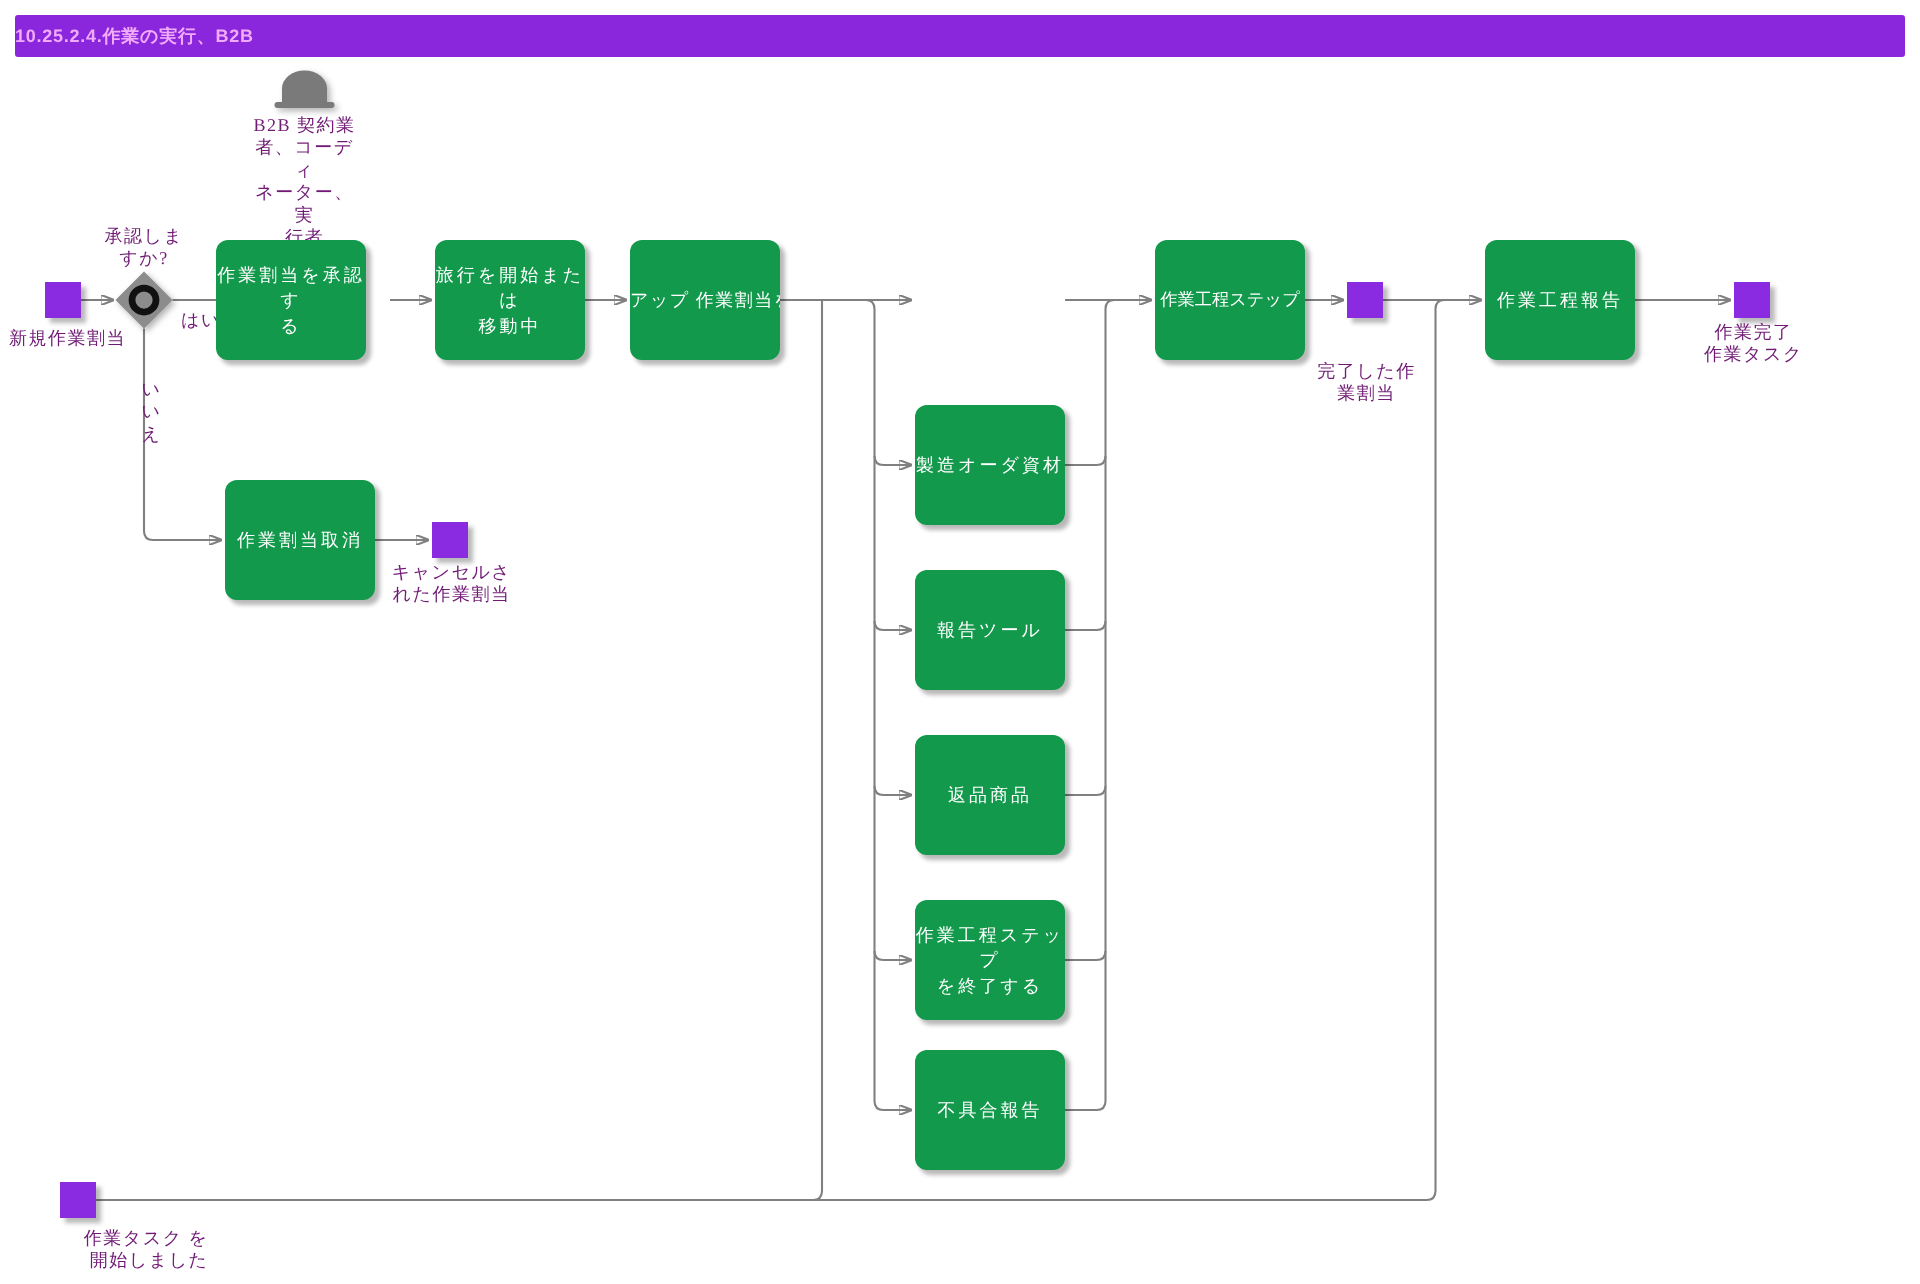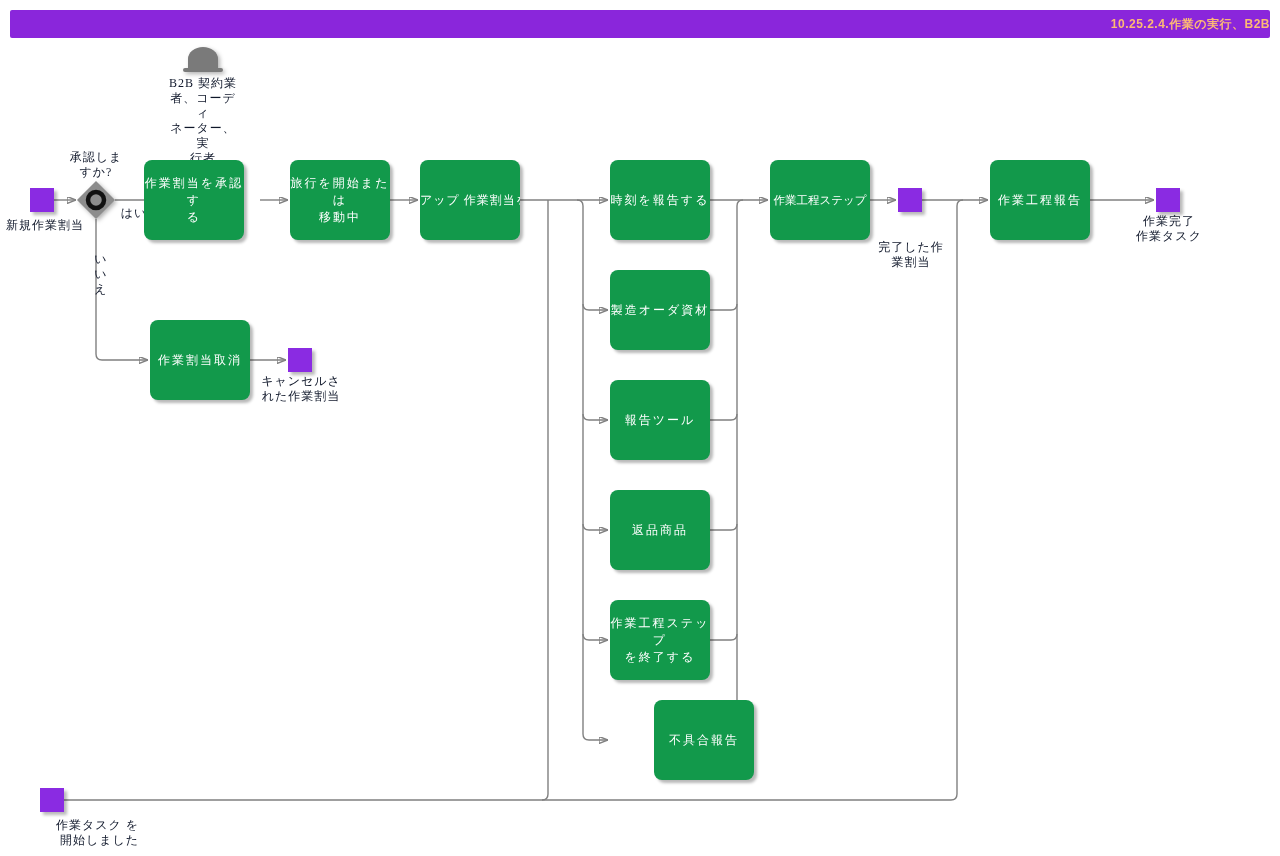--- a/index.html
+++ b/index.html
@@ -1,30 +1,30 @@
 <!DOCTYPE html>
 <html style="--green: #12994B; --purple: #8A2BE2; --title: #8A26DB; --line: #808080;"><head>
 <meta charset="utf-8">
 <style>
   html,body{margin:0;padding:0;background:#ffffff;}
   #canvas{position:relative;width:1280px;height:856px;background:#ffffff;overflow:hidden;
           font-family:"Liberation Serif","DejaVu Serif",serif;}
   #wires{position:absolute;left:0;top:0;width:1280px;height:856px;}
   #wires path{stroke:var(--line,#808080);stroke-width:1.4;fill:none;}
   .titlebar{position:absolute;left:10px;top:10px;width:1260px;height:28px;border-radius:2px;
-            background:var(--title,#8A26DB);color:#fdba74;display:flex;align-items:center;justify-content:flex-end;
+            background:var(--title,#8A26DB);color:#f0abfc;display:flex;align-items:center;justify-content:flex-start;
             font-family:"Liberation Sans","DejaVu Sans",sans-serif;font-weight:bold;font-size:12px;letter-spacing:.5px;}
   .task{position:absolute;width:100px;height:80px;background:var(--green,#12994B);border-radius:8px;
         box-shadow:3px 3px 3px rgba(0,0,0,.28);display:flex;align-items:center;justify-content:center;
         color:#fff;font-size:12px;letter-spacing:2px;line-height:17px;text-align:center;white-space:pre-line;}
   .task.clipL{justify-content:flex-start;white-space:nowrap;overflow:hidden;letter-spacing:1px;}
   .task.tight{white-space:nowrap;overflow:hidden;letter-spacing:0;font-size:11.5px;}
   .event{position:absolute;width:24px;height:24px;background:var(--purple,#8A2BE2);
          box-shadow:3px 3px 3px rgba(0,0,0,.28);}
-  .lbl{position:absolute;font-size:12px;color:#0f172a;letter-spacing:1px;line-height:15px;
+  .lbl{position:absolute;font-size:12px;color:#701a75;letter-spacing:1px;line-height:15px;
        text-align:center;white-space:pre-line;}
   .lbl.left{text-align:right;}
   .shadowed{filter:drop-shadow(2px 2px 2px rgba(0,0,0,.3));}
   .hat{position:absolute;left:180px;top:44px;}
 </style>
 </head>
 <body>
 
 <div id="canvas">
 
@@ -124,32 +124,30 @@
 る</span></div>
   <div class="task" style="left:290px;top:160px;">
     <span>旅行を開始または
 移動中</span></div>
   <div class="task clipL" style="left:420px;top:160px;">
     <span>アップ 作業割当を開始</span>
     </div>
   <div class="task" style="left:150px;top:320px;">
     <span>作業割当取消</span></div>
 
-  <div class="task" style="left:610px;top:160px;">
-    <span>時刻を報告する</span></div>
   <div class="task" style="left:610px;top:270px;">
     <span>製造オーダ資材</span></div>
   <div class="task" style="left:610px;top:380px;">
     <span>報告ツール</span></div>
   <div class="task" style="left:610px;top:490px;">
     <span>返品商品</span></div>
   <div class="task" style="left:610px;top:600px;">
     <span>作業工程ステップ
 を終了する</span></div>
-  <div class="task" style="left:610px;top:700px;margin-left:44px;">
+  <div class="task" style="left:610px;top:700px;">
     <span>不具合報告</span></div>
 
   <div class="task tight" style="left:770px;top:160px;">
     <span>作業工程ステップ</span>
     </div>
   <div class="task" style="left:990px;top:160px;">
     <span>作業工程報告</span></div>
 
 </div>
 

